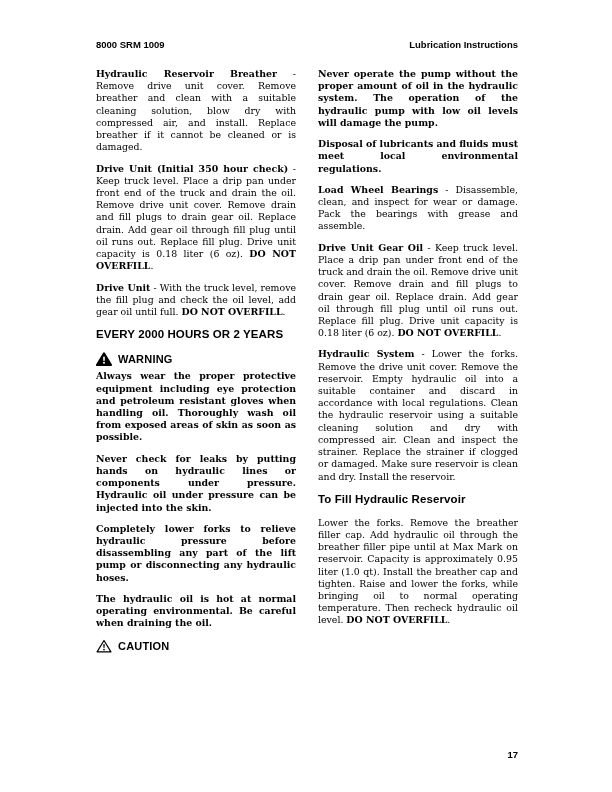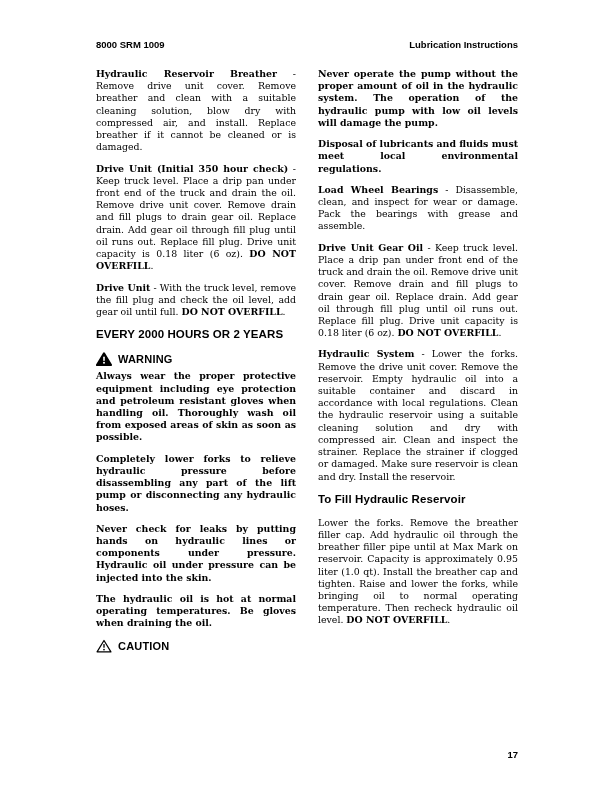--- a/index.html
+++ b/index.html
@@ -93,23 +93,23 @@
           <span class="alert-icon">
             <svg width="16" height="14" viewBox="0 0 24 21" aria-hidden="true">
               <path d="M12 2 L22.6 19.4 H1.4 Z" fill="#000" stroke="#000" stroke-width="3" stroke-linejoin="round"></path>
               <rect x="10.8" y="6.8" width="2.4" height="6.6" rx="1.1" fill="#fff"></rect>
               <circle cx="12" cy="16.2" r="1.5" fill="#fff"></circle>
             </svg>
           </span>
           <span class="alert-label">WARNING</span>
         </div>
         <p class="para"><span class="bold">Always wear the proper protective equipment including eye protection and petroleum resistant gloves when handling oil. Thoroughly wash oil from exposed areas of skin as soon as possible.</span></p>
+        <p class="para"><span class="bold">Never check for leaks by putting hands on hydraulic lines or components under pressure. Hydraulic oil under pressure can be injected into the skin.</span></p>
         <p class="para"><span class="bold">Completely lower forks to relieve hydraulic pressure before disassembling any part of the lift pump or disconnecting any hydraulic hoses.</span></p>
-        <p class="para"><span class="bold">Never check for leaks by putting hands on hydraulic lines or components under pressure. Hydraulic oil under pressure can be injected into the skin.</span></p>
-        <p class="para"><span class="bold">The hydraulic oil is hot at normal operating temperatures. Be gloves when draining the oil.</span></p>
+        <p class="para"><span class="bold">The hydraulic oil is hot at normal operating environmental. Be careful when draining the oil.</span></p>
         <div class="alert-head">
           <span class="alert-icon">
             <svg width="16" height="14" viewBox="0 0 24 21" aria-hidden="true">
               <path d="M12 2.2 L22.4 19.3 H1.6 Z" fill="none" stroke="#000" stroke-width="1.8" stroke-linejoin="round"></path>
               <rect x="11" y="7.4" width="2" height="5.8" rx="0.9" fill="#000"></rect>
               <circle cx="12" cy="15.9" r="1.3" fill="#000"></circle>
             </svg>
           </span>
           <span class="alert-label">CAUTION</span>
         </div>

